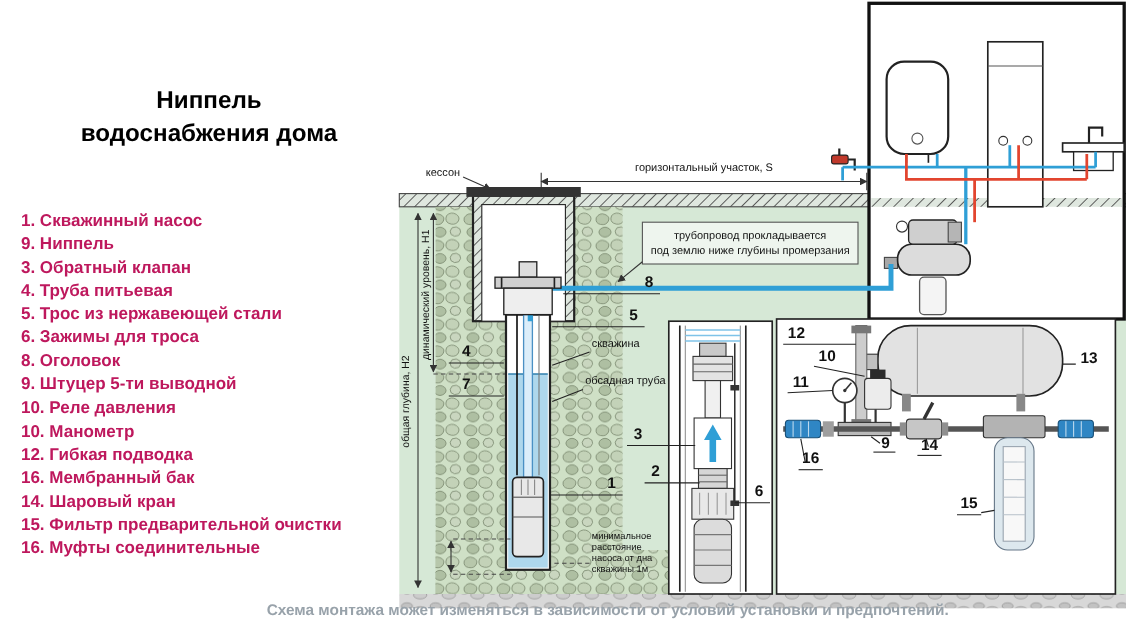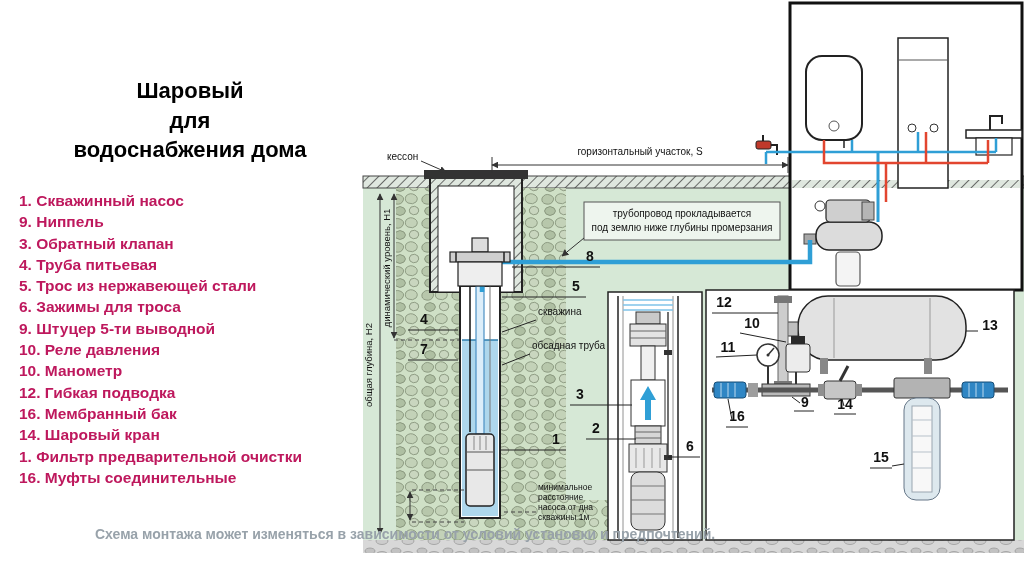--- a/index.html
+++ b/index.html
@@ -2,57 +2,57 @@
 <html><head>
 <meta charset="utf-8">
 <style>
   html,body { margin:0; padding:0; background:#fff; }
   .page { position:relative; width:1024px; height:576px; background:#fff; overflow:hidden;
           font-family:"Liberation Sans", sans-serif; }
   .title { position:absolute; left:38px; top:76px; width:304px; text-align:center;
            font-size:22px; font-weight:bold; line-height:1.35; color:#000; }
   .legend { position:absolute; left:19px; top:190px; width:358px; font-size:15.5px;
             font-weight:bold; line-height:21.3px; color:#be185d; }
-  .footer-note { position:absolute; left:95px; top:526px; width:915px; font-size:14px;
-                 font-weight:bold; color:#98a2aa; }
+  .footer-note { position:absolute; left:95px; top:546px; width:915px; font-size:14px;
+                 font-weight:bold; color:#98a2aa;text-align:center; }
   svg.diagram { position:absolute; left:0; top:0; }
   svg text { font-family:"Liberation Sans", sans-serif; fill:#111; }
   .dlbl  { font-size:10px; }
   .dsm   { font-size:8.5px; }
   .vert  { font-size:9.5px; }
   .callout { font-size:14px; font-weight:bold; }
   .leader { stroke:#222; stroke-width:1; }
   .thin   { stroke:#333; stroke-width:1; fill:none; }
   .dash   { stroke:#444; stroke-width:1; stroke-dasharray:4 3; fill:none; }
 </style>
 </head>
 <body>
 
 <div class="page">
 
   <div class="title">
-    <div>Шаровый</div>
-    <div>для</div>
+    <div>Ниппель</div>
     <div>водоснабжения дома</div>
   </div>
 
   <div class="legend">
     <div>1. Скважинный насос</div>
     <div>9. Ниппель</div>
     <div>3. Обратный клапан</div>
     <div>4. Труба питьевая</div>
     <div>5. Трос из нержавеющей стали</div>
     <div>6. Зажимы для троса</div>
+    <div>8. Оголовок</div>
     <div>9. Штуцер 5-ти выводной</div>
     <div>10. Реле давления</div>
     <div>10. Манометр</div>
     <div>12. Гибкая подводка</div>
     <div>16. Мембранный бак</div>
     <div>14. Шаровый кран</div>
-    <div>1. Фильтр предварительной очистки</div>
+    <div>15. Фильтр предварительной очистки</div>
     <div>16. Муфты соединительные</div>
   </div>
 
   <svg class="diagram" width="1024" height="576" viewBox="0 0 1024 576">
     <defs>
       <pattern id="stones" width="30" height="24" patternUnits="userSpaceOnUse">
         <rect width="30" height="24" fill="#cfe0c6"></rect>
         <path d="M2,6 q3,-5 8,-3 q5,2 3,6 q-2,4 -7,3 q-5,-1 -4,-6z" fill="#b7c7ab" stroke="#75836a" stroke-width="0.7"></path>
         <path d="M16,4 q4,-4 9,-1 q4,3 1,7 q-3,3 -8,1 q-4,-2 -2,-7z" fill="#c3d2b8" stroke="#75836a" stroke-width="0.7"></path>
         <path d="M6,16 q4,-3 8,0 q3,3 0,6 q-4,3 -8,0 q-3,-3 0,-6z" fill="#aebfa2" stroke="#75836a" stroke-width="0.7"></path>

